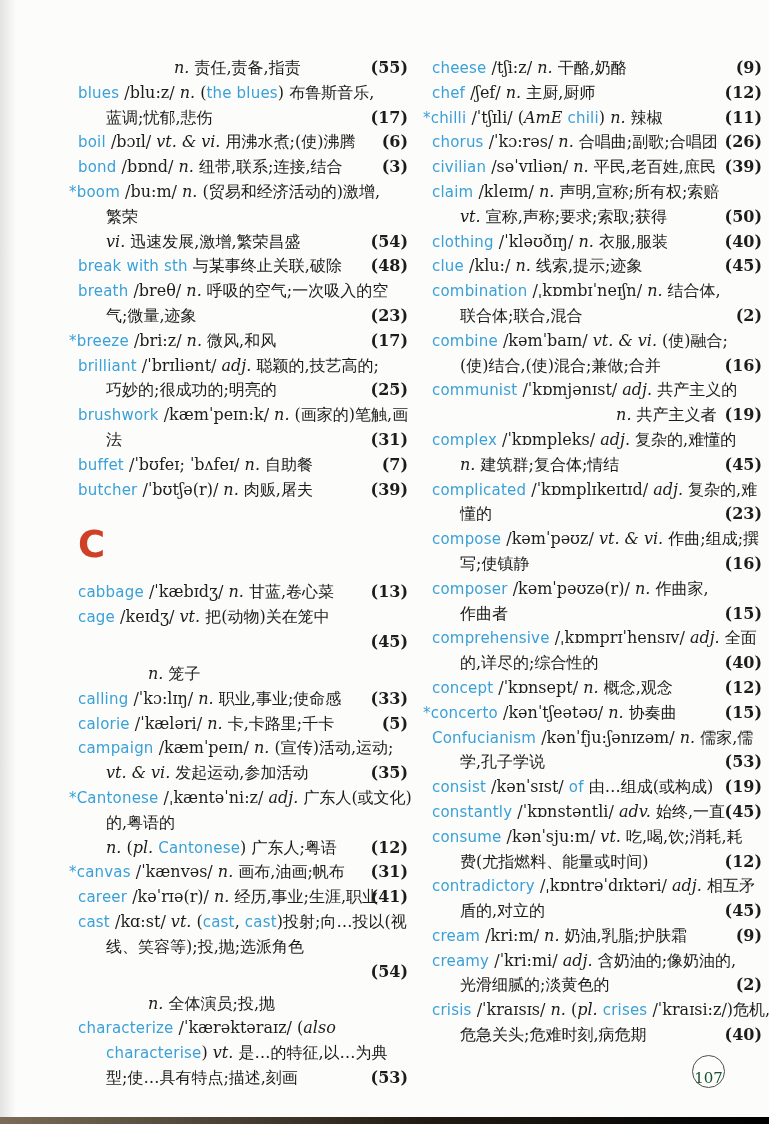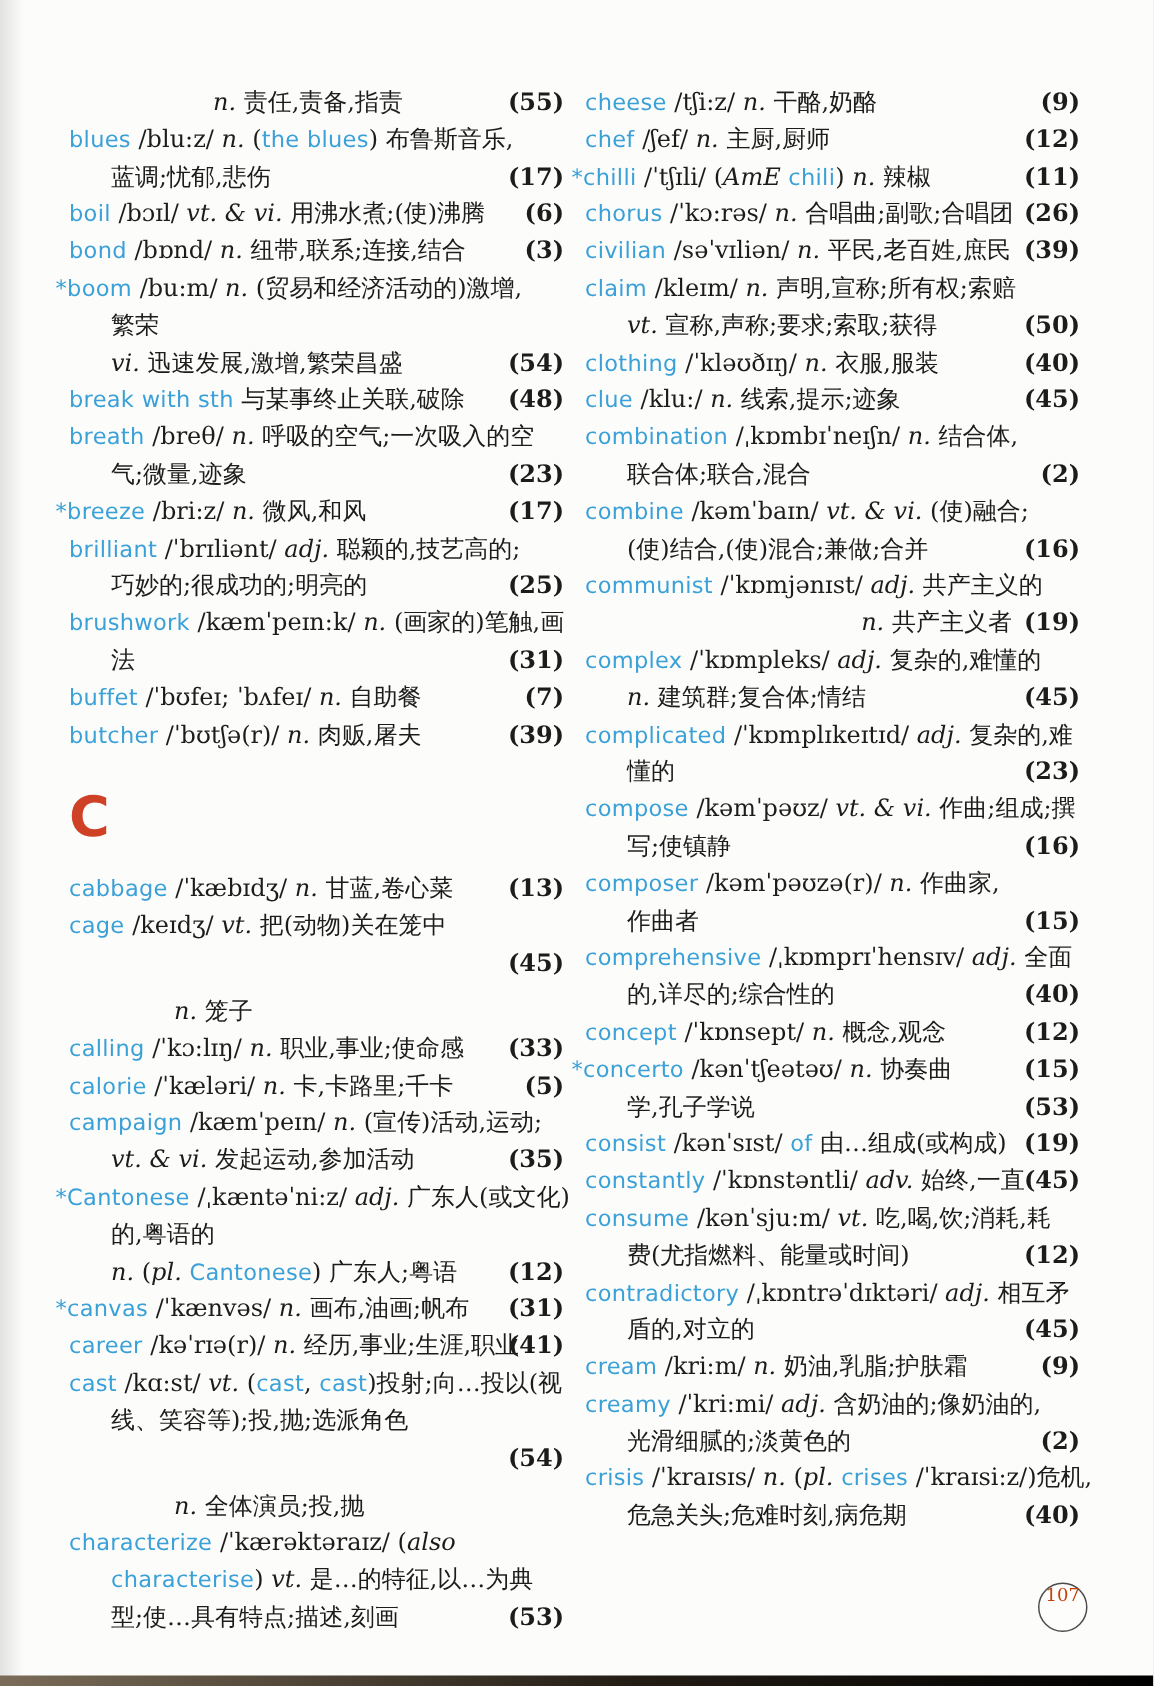--- a/index.html
+++ b/index.html
@@ -18,22 +18,22 @@
     overflow:hidden;
     box-sizing:border-box;
   }
   .page::before{
     content:"";position:absolute;left:0;top:0;bottom:0;width:16px;
     background:linear-gradient(to right,rgba(0,0,0,0.10),rgba(0,0,0,0));
     pointer-events:none;
   }
   .cols{
     display:flex;
-    padding:56px 36px 0 46px;
-    gap:14px;
+    padding:56px 36px 0 78px;
+    gap:24px;
   }
   .col{width:330px;flex:none;}
   .line{display:flex;font-size:16px;line-height:24.8px;}
   .txt{flex:1;white-space:nowrap;min-width:0;}
   .ref{white-space:nowrap;text-align:right;font-weight:bold;}
   .ind1 .txt{padding-left:28px;}
   .ind2 .txt{padding-left:70px;margin-top:32px;}
   .ind3 .txt{padding-left:96px;}
   .indR .txt{flex:none;margin-left:auto;padding-right:8px;}
   .txt.star{text-indent:-9px;}
@@ -44,22 +44,22 @@
   }
   .s-i{font-style:italic;}
   .sec{
     font-family:"DejaVu Sans","Liberation Sans",sans-serif;
     font-weight:bold;font-size:37px;color:var(--sec);
     line-height:1;padding:24px 0 17px 0;
   }
   .pagenum{
     position:absolute;right:44px;top:1055px;
     width:33px;height:33px;border:1.5px solid #4d4d4d;border-radius:50%;
-    display:flex;align-items:flex-start;justify-content:center;
-    font-size:12px;color:#c2410c;background:#fdfdfc;box-sizing:border-box;
+    display:flex;align-items:flex-end;justify-content:center;
+    font-size:15px;color:#14532d;background:#fdfdfc;box-sizing:border-box;
   }
   .bottom-edge{
     position:absolute;left:0;right:0;bottom:0;height:7px;
     background:linear-gradient(to right,#7a6c58,#221c14 55%,#000);
   }
 </style>
 </head>
 <body>
 
 <div class="page">
@@ -290,20 +290,23 @@
           <span class="ref">(40)</span>
         </div>
         <div class="line ind0">
           <span class="txt"><span class="s-h">concept</span><span class="s-p"> /ˈkɒnsept/ </span><span class="s-i">n. </span><span class="s-p">概念,观念</span></span>
           <span class="ref">(12)</span>
         </div>
         <div class="line ind0">
           <span class="txt star"><span class="s-h">*concerto</span><span class="s-p"> /kənˈtʃeətəʊ/ </span><span class="s-i">n. </span><span class="s-p">协奏曲</span></span>
           <span class="ref">(15)</span>
         </div>
+        <div class="line ind0">
+          <span class="txt"><span class="s-h">Confucianism</span><span class="s-p"> /kənˈfju:ʃənɪzəm/ </span><span class="s-i">n. </span><span class="s-p">儒家,儒</span></span>
+        </div>
         <div class="line ind1">
           <span class="txt"><span class="s-p">学,孔子学说</span></span>
           <span class="ref">(53)</span>
         </div>
         <div class="line ind0">
           <span class="txt"><span class="s-h">consist</span><span class="s-p"> /kənˈsɪst/ </span><span class="s-b">of </span><span class="s-p">由…组成(或构成)</span></span>
           <span class="ref">(19)</span>
         </div>
         <div class="line ind0">
           <span class="txt"><span class="s-h">constantly</span><span class="s-p"> /ˈkɒnstəntli/ </span><span class="s-i">adv. </span><span class="s-p">始终,一直</span></span>

